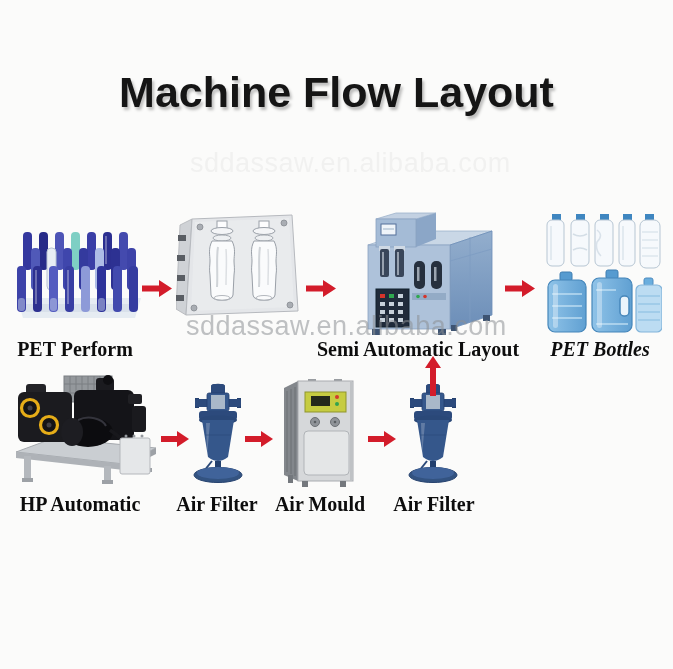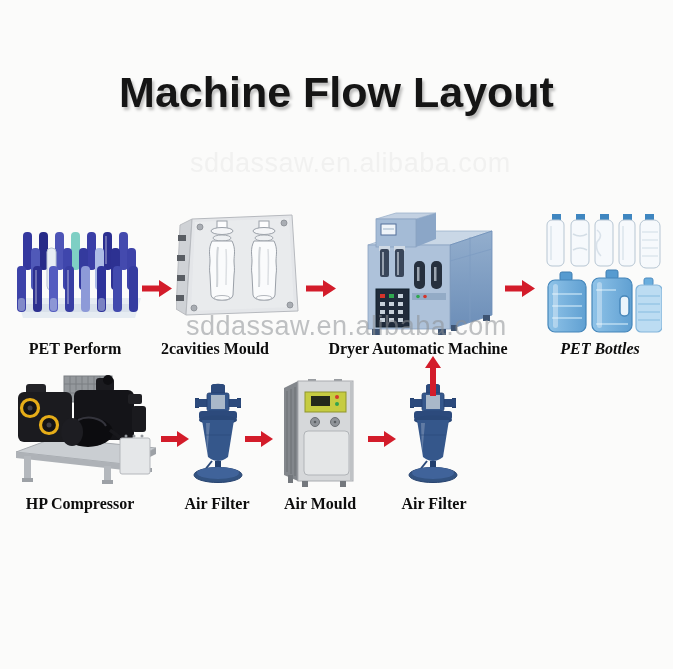--- a/index.html
+++ b/index.html
@@ -22,21 +22,21 @@
   .watermark-ghost{
     position:absolute;left:190px;top:148px;z-index:1;
     font-size:27px;color:rgba(185,185,185,0.14);letter-spacing:0.5px;
     white-space:nowrap;font-family:"Liberation Sans",sans-serif;
   }
   .img-box{position:absolute;z-index:2;}
   .img-box svg{display:block;}
   .arrow{position:absolute;z-index:3;}
   .flow-label{
     position:absolute;z-index:7;height:24px;display:flex;align-items:center;justify-content:center;
-    font-family:"Liberation Serif",serif;font-weight:bold;font-size:16px;color:#0d0d0d;
+    font-family:"Liberation Serif",serif;font-weight:bold;font-size:20px;color:#0d0d0d;
     white-space:nowrap;
   }
   
   .pos-preforms{left:15px;top:230px;}
   .pos-arrow1{left:142px;top:280px;}
   .pos-mould{left:176px;top:213px;}
   .pos-arrow2{left:306px;top:280px;}
   .pos-machine{left:352px;top:203px;}
   .pos-arrow3{left:505px;top:280px;}
   .pos-bottles{left:544px;top:212px;}
@@ -261,22 +261,21 @@
       <rect x="100" y="66" width="9" height="8" rx="2" fill="#6aaede" stroke="#4f8cc0" stroke-width="1"></rect>
       <rect x="92" y="73" width="26" height="47" rx="5" fill="#bcdcf2" stroke="#82b4da" stroke-width="1.2"></rect>
       <line x1="94" y1="84" x2="116" y2="84" stroke="#93c3e4" stroke-width="1.3"></line>
       <line x1="94" y1="92" x2="116" y2="92" stroke="#93c3e4" stroke-width="1.3"></line>
       <line x1="94" y1="100" x2="116" y2="100" stroke="#93c3e4" stroke-width="1.3"></line>
       <line x1="94" y1="108" x2="116" y2="108" stroke="#93c3e4" stroke-width="1.3"></line>
     </svg>
   </div>
 
   <div class="flow-label pos-l1">PET Perform</div>
-  <div class="flow-label pos-l2">2cavities Mould</div>
-  <div class="flow-label pos-l3">Dryer Automatic Machine</div>
+  <div class="flow-label pos-l3">Semi Automatic Layout</div>
   <div class="flow-label pos-l4">PET Bottles</div>
 
   <div class="watermark">sddassaw.en.alibaba.com</div>
 
   <div class="arrow pos-uparrow">
     <svg width="16" height="40" viewBox="0 0 16 40">
       <polygon points="5,40 5,12 0,12 8,0 16,12 11,12 11,40" fill="#d31c2a"></polygon>
     </svg>
   </div>
 
@@ -404,18 +403,18 @@
       <path d="M10,37 L42,37 L36,74 Q26,82 16,74 Z" fill="#35578b"></path>
       <path d="M14,40 L18,40 L15,72 Z" fill="#ffffff" opacity="0.22"></path>
       <line x1="13" y1="52" x2="39" y2="52" stroke="#2a4878" stroke-width="1" opacity="0.6"></line>
       <rect x="23" y="78" width="6" height="7" fill="#23406e"></rect>
       <path d="M20,78 L12,88" stroke="#2a4878" stroke-width="2"></path>
       <ellipse cx="26" cy="92" rx="24" ry="7.5" fill="#335381" stroke="#27436f" stroke-width="1"></ellipse>
       <ellipse cx="26" cy="90" rx="21" ry="6" fill="#40639a"></ellipse>
     </svg>
   </div>
 
-  <div class="flow-label pos-l5">HP Compressor</div>
+  <div class="flow-label pos-l5">HP Automatic</div>
   <div class="flow-label pos-l6">Air Filter</div>
   <div class="flow-label pos-l7">Air Mould</div>
   <div class="flow-label pos-l8">Air Filter</div>
 
 </div>
 
 </body></html>

